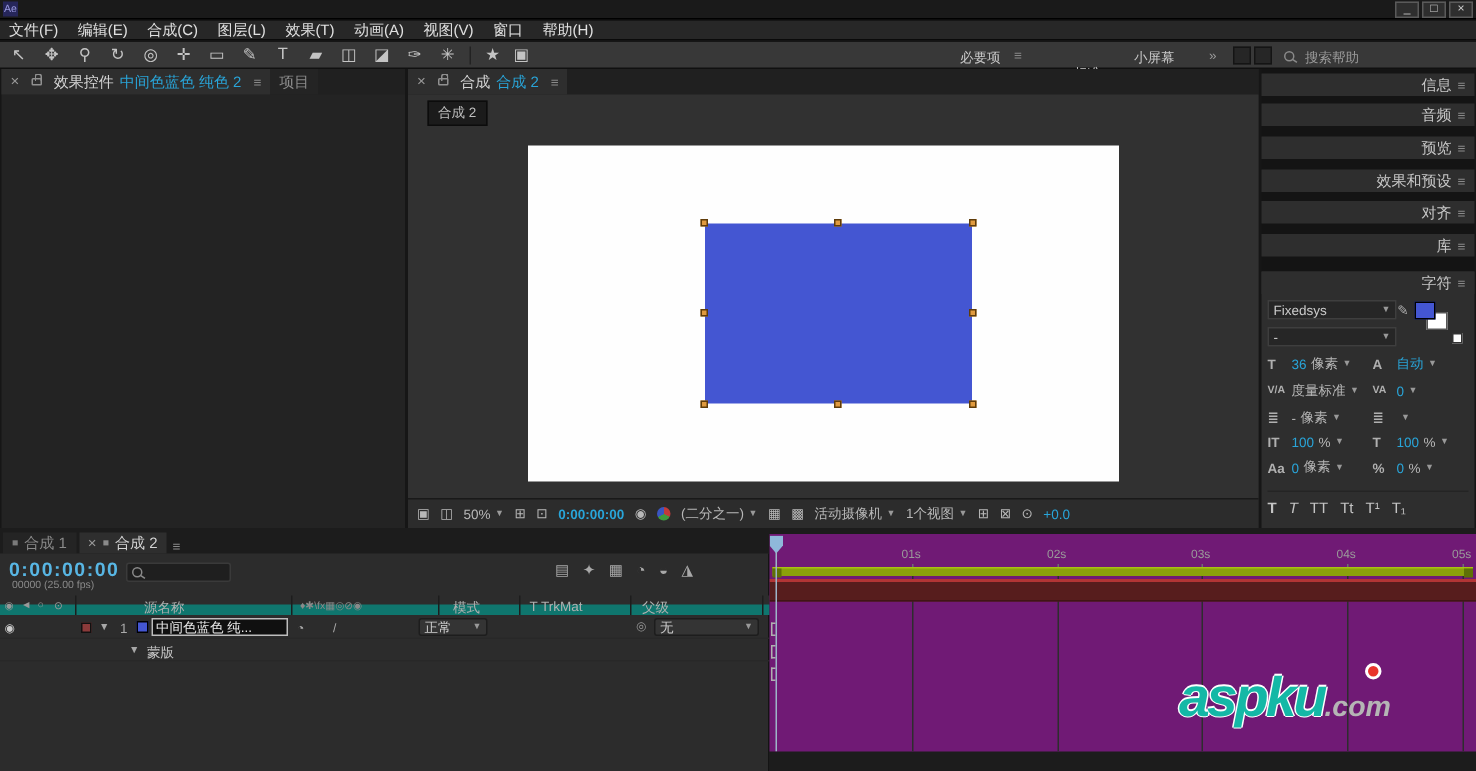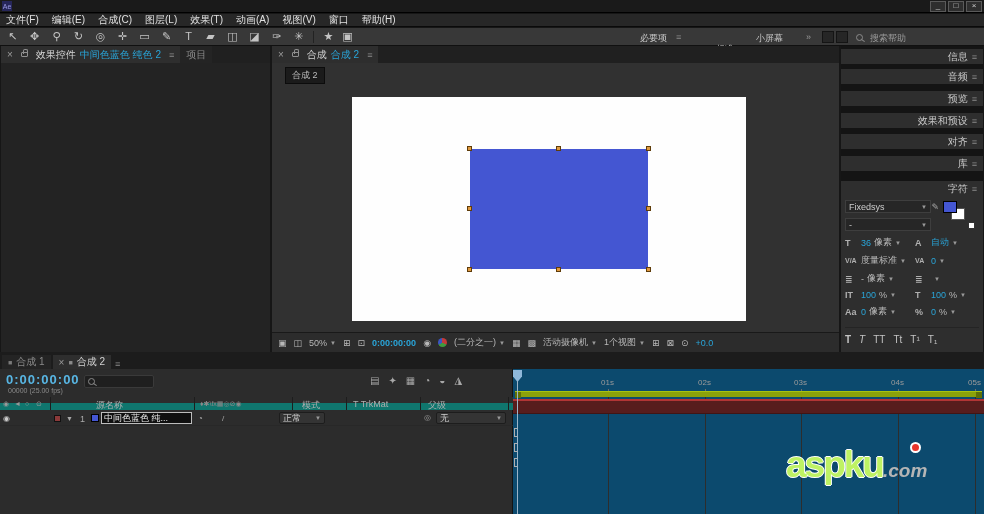--- a/index.html
+++ b/index.html
@@ -55,21 +55,21 @@
 .cright{margin-left:auto;display:flex;align-items:center;width:64px}
 .cstyles{display:flex;gap:8px;color:#c4c4c4;font-size:10px;margin-top:9px;border-top:1px solid #242424;padding-top:6px}
 .swfill{position:absolute;right:26px;top:5px;width:14px;height:12px;background:#4456d2;border:1px solid #000;z-index:2}
 .swstroke{position:absolute;right:18px;top:12px;width:14px;height:12px;background:#fff;border:1px solid #555;z-index:1}
 .cdropper{position:absolute;right:44px;top:6px;color:#aaa}
 .swsmall{position:absolute;right:8px;top:26px;width:7px;height:7px;background:#fff;border:1px solid #333}
 
 .timeline{position:absolute;left:0;top:352px;width:984px;height:162px;background:#1c1c1c}
 .tltabs{height:17px;background:#1c1c1c;display:flex;align-items:flex-end;font-size:10px;padding-left:2px}
 .tlleft{position:absolute;left:0;top:17px;width:513px;height:145px;background:#2c2c2c;border-right:1px solid #141414}
-.tlright{position:absolute;left:513px;top:17px;width:471px;height:145px;background:#0c4a6e;overflow:hidden}
+.tlright{position:absolute;left:513px;top:4px;width:471px;height:145px;background:#701a75;overflow:hidden}
 .tc{position:absolute;left:6px;top:3px;font-size:13px;font-weight:bold;color:#58b6e4;letter-spacing:1px}
 .fps{position:absolute;left:8px;top:18px;font-size:7px;color:#8a8a8a}
 .searchbox{position:absolute;left:84px;top:6px;width:70px;height:13px;background:#1f1f1f;border:1px solid #3a3a3a;border-radius:2px;display:flex;align-items:center;padding-left:3px}
 .tlicons{position:absolute;left:370px;top:6px;display:flex;gap:9px;font-size:10px;color:#a8a8a8}
 .colhdr{position:absolute;left:0;top:28px;width:513px;height:13px;background:#2c2c2c;border-bottom:7px solid #0f766e;font-size:9px;color:#b0b0b0}
 .cdiv{position:absolute;top:0;width:1px;height:13px;background:#1d1d1d}
 .tlrow{position:absolute;left:0;width:513px;height:15px;border-bottom:1px solid #282828;font-size:9px;color:#c8c8c8}
 .tri{color:#a8a8a8;font-size:7px}
 .namebox{position:absolute;left:101px;top:1px;width:91px;height:12px;background:#101010;border:1px solid #bdbdbd;color:#e8e8e8;font-size:9px;display:flex;align-items:center;padding-left:2px}
 .ruler-label{position:absolute;top:9px;font-size:8px;color:#9a9a9a}
@@ -77,21 +77,21 @@
 .rgrid{position:absolute;top:28px;width:1px;height:117px;background:#2d2d2d}
 .workarea{position:absolute;left:2px;top:22px;width:467px;height:6px;background:#8ba10b;border-top:1px solid #a8c210}
 .wagrip{position:absolute;top:0;width:6px;height:6px;background:#5f7007}
 .redstrip{position:absolute;left:0;top:30px;width:471px;height:2px;background:#b23535}
 .maroon{position:absolute;left:0;top:32px;width:471px;height:13px;background:#571d1d;border-bottom:1px solid #401515}
 .ctihandle{position:absolute;left:0;top:1px;width:9px;height:12px;background:#8fb8da;clip-path:polygon(0 0,100% 0,100% 55%,50% 100%,0 55%)}
 .ctiline{position:absolute;left:4px;top:12px;width:1px;height:133px;background:#9db5c8}
 .inout{position:absolute;left:1px;width:3px;height:9px;border-left:1px solid #b0b0b0;border-top:1px solid #b0b0b0;border-bottom:1px solid #b0b0b0}
 
 .watermark{position:absolute;left:786px;top:444px;width:195px;height:62px;z-index:50}
-.wbrand{font-size:37px;font-weight:bold;color:#bef264;text-shadow:1px 0 0 #fff,-1px 0 0 #fff,0 1px 0 #fff,0 -1px 0 #fff;letter-spacing:-2px}
+.wbrand{font-size:37px;font-weight:bold;font-style:italic;color:#14b8a6;text-shadow:1px 0 0 #fff,-1px 0 0 #fff,0 1px 0 #fff,0 -1px 0 #fff;letter-spacing:-2px}
 .wdom{font-size:19px;font-weight:bold;color:#b5b5b5;font-style:italic}
 .wdot{position:absolute;left:124px;top:-2px;width:11px;height:11px;border-radius:50%;background:#e8352c;border:2px solid #fff}
 .wtag{position:absolute;left:12px;top:44px;background:#e8352c;color:#fff;font-size:10px;padding:2px 10px;border-radius:9px;white-space:nowrap}
 </style>
 </head>
 <body>
 
 <div id="root">
 
   <div class="titlebar">
@@ -396,20 +396,24 @@
           <span>正常</span>
           <span class="arr">▼</span>
         </span>
         <span class="abs" style="left:424px;top:2px;font-size:8px;color:#999">◎</span>
         <span class="dd abs" style="left:436px;top:1px;width:70px">
           <span>无</span>
           <span class="arr">▼</span>
         </span>
       </div>
 
+      <div class="tlrow" style="top:57px">
+        <span class="abs tri" style="left:86px;top:4px">▼</span>
+        <span class="abs" style="left:98px;top:3px">蒙版</span>
+      </div>
 
 
     </div>
 
     <div class="tlright">
       <span class="ruler-label" style="left:88px">01s</span>
       <span class="ruler-label" style="left:185px">02s</span>
       <span class="ruler-label" style="left:281px">03s</span>
       <span class="ruler-label" style="left:378px">04s</span>
       <span class="ruler-label" style="left:455px">05s</span>

